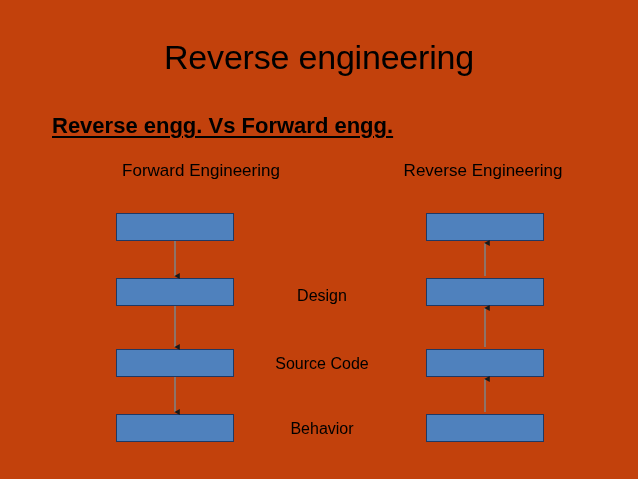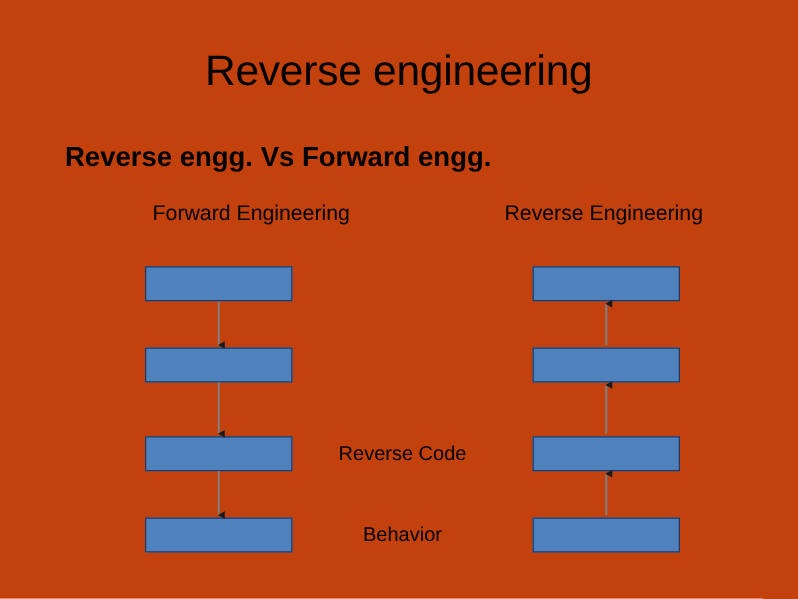--- a/index.html
+++ b/index.html
@@ -31,20 +31,21 @@
     color: #000000;
     white-space: nowrap;
   }
   .subtitle {
     position: absolute;
     left: 52px;
     top: 112px;
     font-size: 22px;
     font-weight: bold;
     line-height: 28px;
+    text-decoration: underline;
     text-underline-offset: 3px;
     color: #000000;
     white-space: nowrap;
   }
   .col-header {
     position: absolute;
     top: 160px;
     font-size: 17px;
     font-weight: 400;
     line-height: 22px;
@@ -133,17 +134,18 @@
         <line x1="175" y1="241" x2="175" y2="276" marker-end="url(#head-down)"></line>
         <line x1="175" y1="306" x2="175" y2="347" marker-end="url(#head-down)"></line>
         <line x1="175" y1="377" x2="175" y2="412" marker-end="url(#head-down)"></line>
 
         <line x1="485" y1="276" x2="485" y2="243" marker-end="url(#head-up)"></line>
         <line x1="485" y1="347" x2="485" y2="308" marker-end="url(#head-up)"></line>
         <line x1="485" y1="412" x2="485" y2="379" marker-end="url(#head-up)"></line>
       </g>
     </svg>
 
-    <div class="center-label" style="top:354px;">Reverse Code</div>
+    <div class="center-label" style="top:286px;">Design</div>
+    <div class="center-label" style="top:354px;">Source Code</div>
     <div class="center-label" style="top:419px;">Behavior</div>
 
   </div>
 </div>
 
 </body></html>

